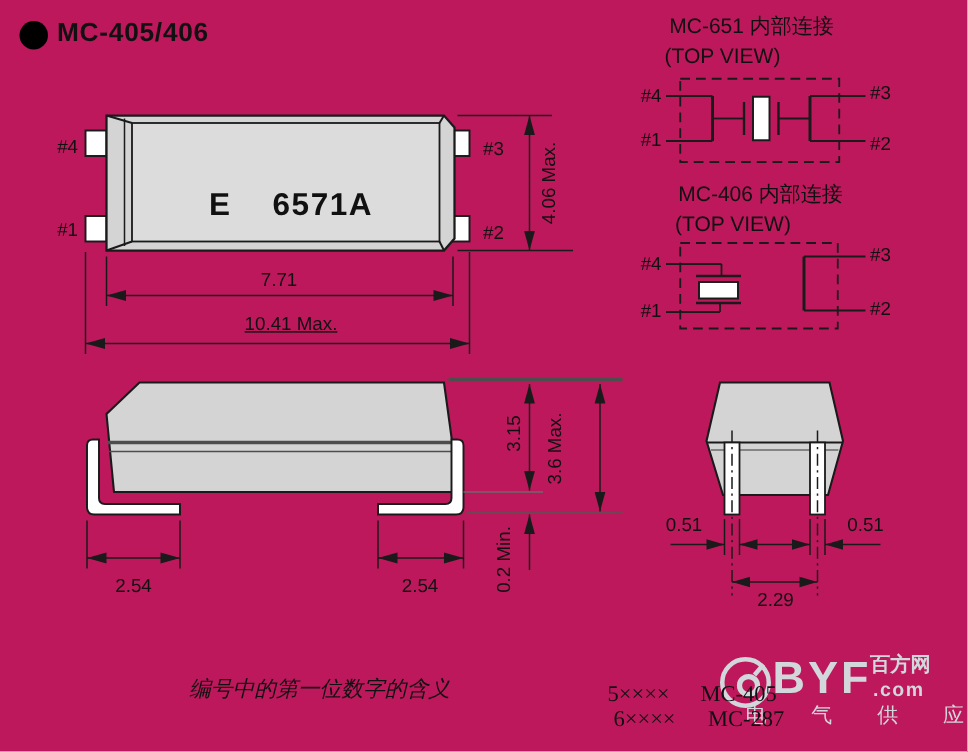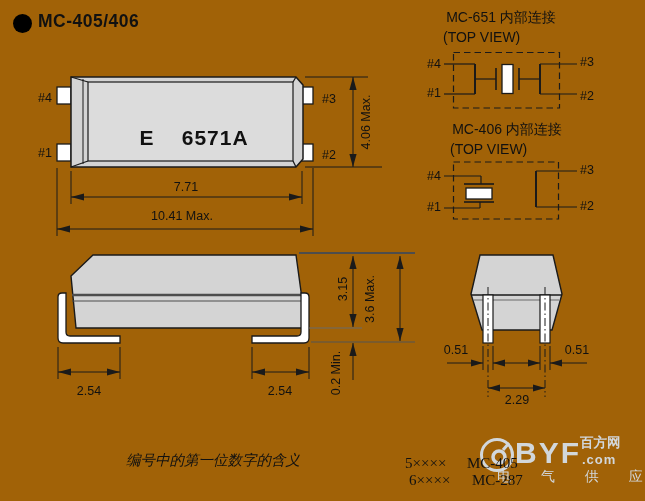--- a/index.html
+++ b/index.html
@@ -1,16 +1,16 @@
 <!DOCTYPE html>
 <html><head>
 <meta charset="utf-8">
 <style>
   html,body{margin:0;padding:0;background:#fff;}
-  #page{position:relative;width:645px;height:501px;background:#a16207;overflow:hidden;
+  #page{position:relative;width:645px;height:501px;background:#be185d;overflow:hidden;
         font-family:"Liberation Sans","DejaVu Sans",sans-serif;color:#111;}
   #art{position:absolute;left:0;top:0;z-index:2;}
   .lbl{position:absolute;white-space:pre;color:#111;line-height:1;z-index:3;}
   .ctr{transform:translate(-50%,-50%);}
   .rot{transform:translate(-50%,-50%) rotate(-90deg);}
   .dim{font-size:12.5px;}
   .pin{font-size:12.5px;}
   .mark1{font-size:21px;font-weight:bold;letter-spacing:1px;}
   .mark2{font-size:21px;font-weight:bold;letter-spacing:1px;}
   .schttl{font-size:14px;}
@@ -175,21 +175,21 @@
       <line x1="536" y1="207" x2="577" y2="207"></line>
     </g>
   </svg>
 
   <div class="lbl pin" style="left:28px;top:92px;width:24px;text-align:right;">#4</div>
   <div class="lbl pin" style="left:28px;top:147px;width:24px;text-align:right;">#1</div>
   <div class="lbl pin" style="left:322px;top:93px;">#3</div>
   <div class="lbl pin" style="left:322px;top:149px;">#2</div>
   <div class="lbl mark2 ctr" style="left:194px;top:137px;">E    6571A</div>
   <div class="lbl dim ctr" style="left:186px;top:187px;">7.71</div>
-  <div class="lbl dim ctr" style="left:182px;top:216px;">10.41 Max.</div>
+  <div class="lbl dim ctr" style="left:194px;top:216px;text-decoration:underline;">10.41 Max.</div>
   <div class="lbl dim rot" style="left:366px;top:122px;">4.06 Max.</div>
 
   <div class="lbl dim rot" style="left:343px;top:289px;">3.15</div>
   <div class="lbl dim rot" style="left:370px;top:299px;">3.6 Max.</div>
   <div class="lbl dim rot" style="left:336px;top:373px;">0.2 Min.</div>
   <div class="lbl dim ctr" style="left:89px;top:391px;">2.54</div>
   <div class="lbl dim ctr" style="left:280px;top:391px;">2.54</div>
 
   <div class="lbl dim ctr" style="left:456px;top:350px;">0.51</div>
   <div class="lbl dim ctr" style="left:577px;top:350px;">0.51</div>

